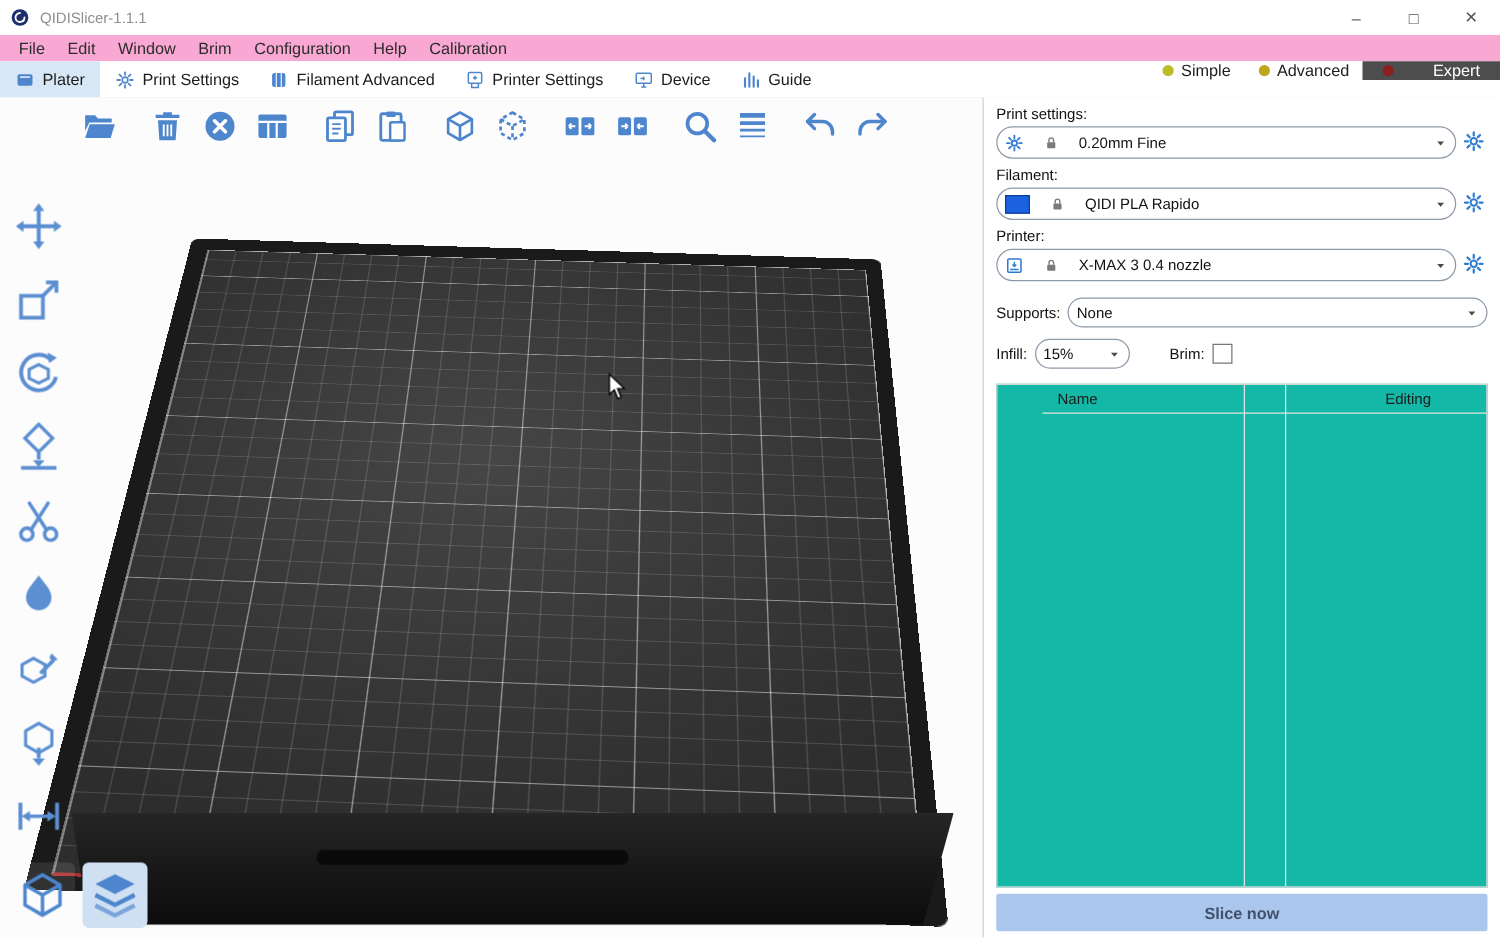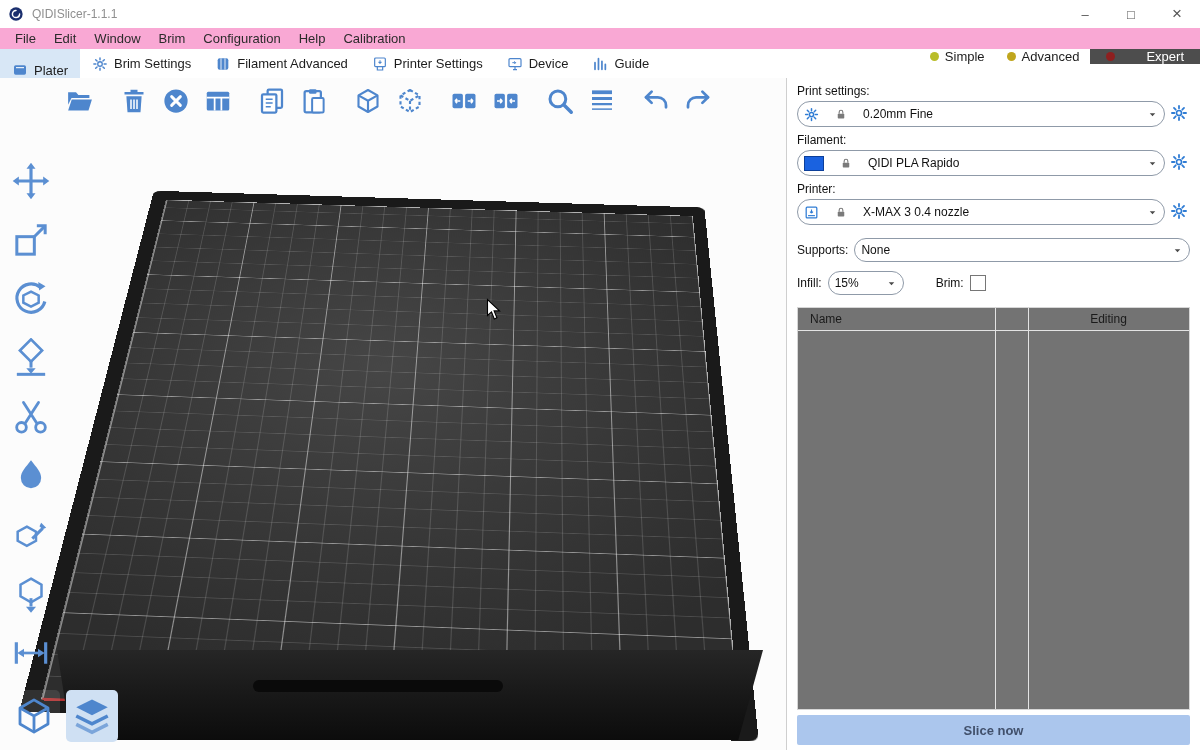--- a/index.html
+++ b/index.html
@@ -14,21 +14,21 @@
   .wbtn{width:46px;height:28px;display:flex;align-items:center;justify-content:center;color:#555;font-size:13px;cursor:default;}
   .wbtn.close{font-size:17px;}
 
   
   .menubar{height:21px;display:flex;align-items:center;padding-left:6px;font-size:13px;color:#2b2b2b;background:#f9a8d4;}
   .menu-item{padding:2px 9px;}
 
   
   .tabbar{height:29px;display:flex;align-items:stretch;background:#fff;border-bottom:1px solid #e2e2e2;font-size:13px;color:#1c1c1c;}
   .tab{display:flex;align-items:center;gap:6px;padding:0 12px;white-space:nowrap;}
-  .tab.active{background:#d8e7f6;align-items:flex-end;}
+  .tab.active{background:#d8e7f6;}
   .tab .ticon svg{width:16px;height:16px;display:block;color:#4e86cd;}
   .modes{margin-left:auto;display:flex;align-items:flex-start;}
   .mode{display:flex;align-items:center;gap:6px;padding:0 11px;}
   .dot{width:9px;height:9px;border-radius:50%;display:inline-block;}
   .dot-simple{background:#b9bd2a;}
   .dot-advanced{background:#c0a61d;}
   .dot-expert{background:#8e1f1f;}
   .mode.expert{background:#4d4d4d;color:#fff;padding:0 16px;gap:31px;}
 
   
@@ -84,21 +84,21 @@
   .chev svg{display:block;}
   .gearbtn{width:20px;height:20px;flex:0 0 auto;}
   .gearbtn svg{width:18px;height:18px;display:block;color:#2f7cd4;}
   .swatch{width:18px;height:13px;background:#1a62e0;border:1px solid #0c3f9a;flex:0 0 auto;}
   .inline-row{display:flex;align-items:center;gap:6px;margin-top:9px;}
   .combo.plain{height:22px;}
   .combo.narrow{flex:0 0 62px;}
   .brim-label{margin-left:26px;}
   .checkbox{width:14px;height:14px;border:1px solid #767676;background:#fff;display:inline-block;}
 
-  .objlist{margin-top:12px;border:1px solid #d6d6d6;flex:1;position:relative;background:#737373;}
+  .objlist{margin-top:12px;border:1px solid #d6d6d6;flex:1;position:relative;background:#14b8a6;padding-left:36px;}
   .objhead{height:22px;display:flex;align-items:center;border-bottom:1px solid #e3e3e3;font-size:12px;color:#1a1a1a;}
   .objhead .name{width:197px;padding-left:12px;box-sizing:border-box;}
   .objhead .mid{width:33px;}
   .objhead .edit{flex:1;text-align:center;}
   .vline{position:absolute;top:0;bottom:0;width:1px;background:#e3e3e3;}
   .v1{left:197px;} .v2{left:230px;}
 
   .slicewrap{height:40px;display:flex;align-items:center;}
   .slice{flex:1;height:30px;border:0;border-radius:2px;background:#abc6ed;color:#41506b;font-weight:bold;font-size:13px;font-family:"Liberation Sans",sans-serif;cursor:default;}
 </style>
@@ -143,21 +143,21 @@
         </span>
       <span>Plater</span>
     </div>
     <div class="tab">
       <span class="ticon">
           <svg viewBox="0 0 24 24">
             <circle cx="12" cy="12" r="3.4" fill="none" stroke="currentColor" stroke-width="2"></circle>
             <path d="M12 2.8v3M12 18.2v3M2.8 12h3M18.2 12h3M5.5 5.5l2.1 2.1M16.4 16.4l2.1 2.1M18.5 5.5l-2.1 2.1M7.6 16.4l-2.1 2.1" stroke="currentColor" stroke-width="2.2" stroke-linecap="round"></path>
           </svg>
         </span>
-      <span>Brim Settings</span>
+      <span>Print Settings</span>
     </div>
     <div class="tab">
       <span class="ticon">
           <svg viewBox="0 0 24 24">
             <rect x="4" y="3.5" width="16" height="17" rx="3" fill="currentColor"></rect>
             <path d="M9 3.5v17M15 3.5v17" stroke="#fff" stroke-width="1.3"></path>
           </svg>
         </span>
       <span>Filament Advanced</span>
     </div>

